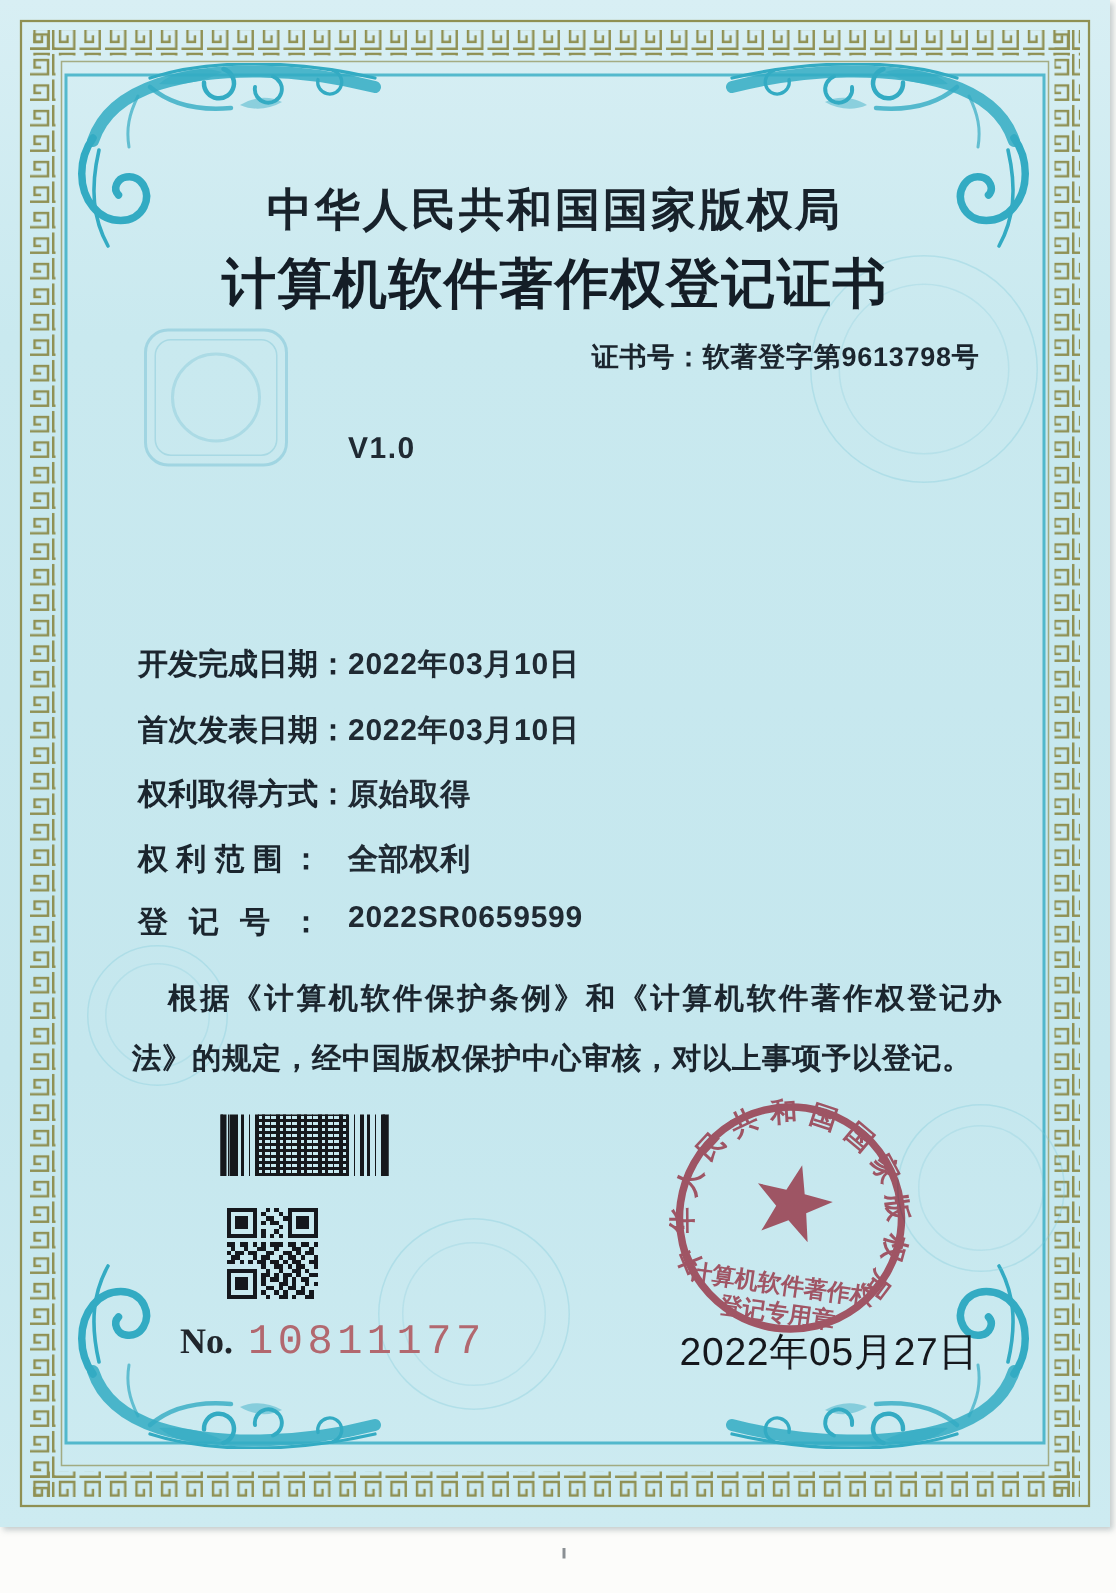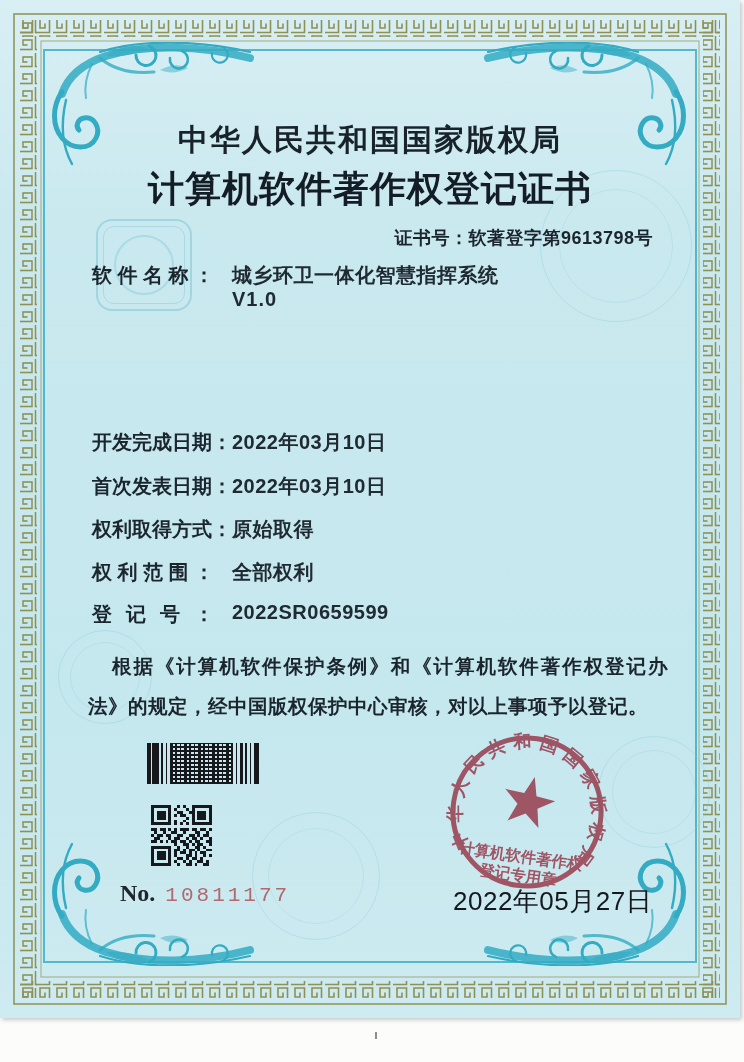--- a/index.html
+++ b/index.html
@@ -71,21 +71,21 @@
     background-repeat:no-repeat,no-repeat,no-repeat,no-repeat,repeat;
   }
   .qr{position:absolute;left:151px;top:805px;width:61px;height:61px;}
   .serial{position:absolute;left:120px;top:880px;white-space:nowrap;}
   .serial .no-lab{
     font-family:"Liberation Serif","DejaVu Serif",serif;
     font-size:24px;font-weight:700;color:#20262c;
   }
   .serial .no-num{
     font-family:"Liberation Mono","DejaVu Sans Mono",monospace;
-    font-size:21px;font-weight:400;color:#b2686f;letter-spacing:3px;margin-left:10px;
+    font-size:28px;font-weight:400;color:#b2686f;letter-spacing:3px;margin-left:10px;
   }
   .seal{position:absolute;left:446px;top:731px;width:162px;height:162px;mix-blend-mode:multiply;opacity:.92;}
   .issue-date{
     position:absolute;left:453px;top:884px;font-size:26px;font-weight:400;
     letter-spacing:.5px;color:#15181d;white-space:nowrap;text-align:center;
   }
   
   .flo{position:absolute;width:215px;height:128px;}
   .flo.tl{left:40px;top:42px;}
   .flo.tr{right:42px;top:42px;transform:scaleX(-1);}
@@ -152,24 +152,20 @@
   <div class="g-circle" style="left:252px;top:812px;width:126px;height:126px;"></div>
   <div class="g-circle" style="left:58px;top:630px;width:92px;height:92px;"></div>
   <div class="watermark"></div>
 
   <div class="issuer">中华人民共和国国家版权局</div>
   <div class="cert-title">计算机软件著作权登记证书</div>
   <div class="certno">
     <span class="cn-lab">证书号：</span><span class="cn-val">软著登字第9613798号</span>
   </div>
 
-  <div class="row" style="top:262px">
-    <span class="lab">软件名称：</span>
-    <span class="val">城乡环卫一体化智慧指挥系统</span>
-  </div>
   <div class="version-line">V1.0</div>
 
 
   <div class="row" style="top:429px">
     <span class="lab">开发完成日期：</span>
     <span class="val">2022年03月10日</span>
   </div>
 
   <div class="row" style="top:473px">
     <span class="lab">首次发表日期：</span>

